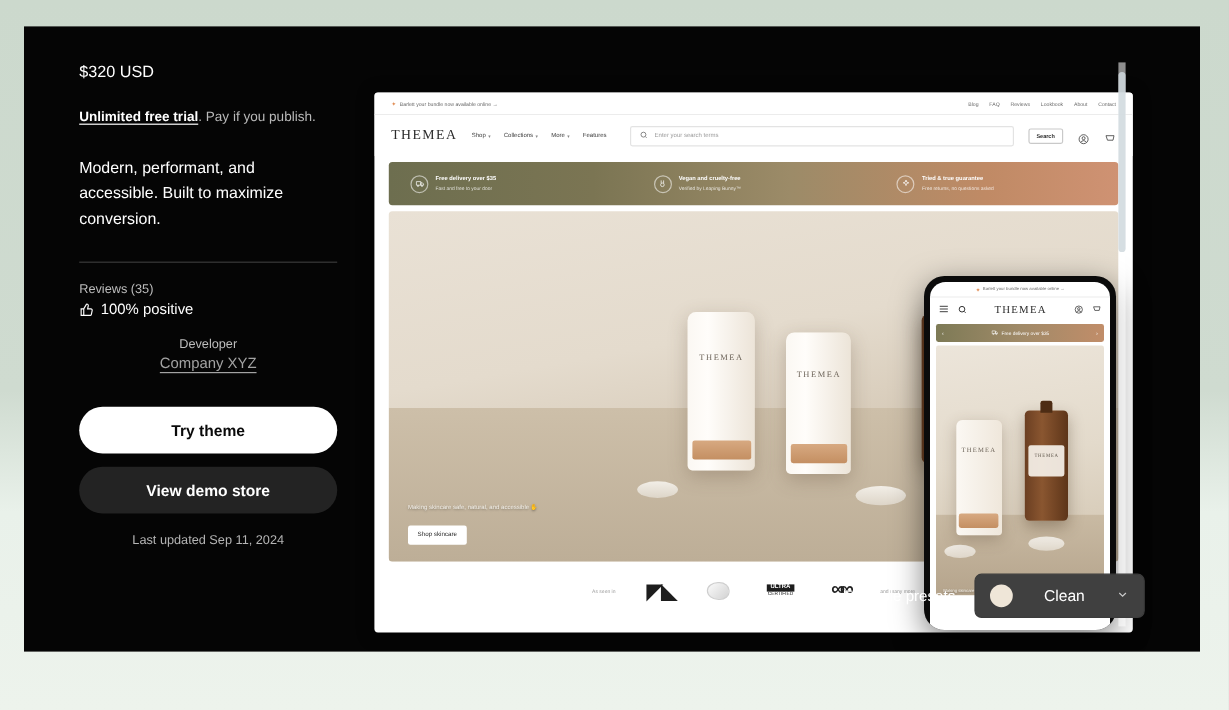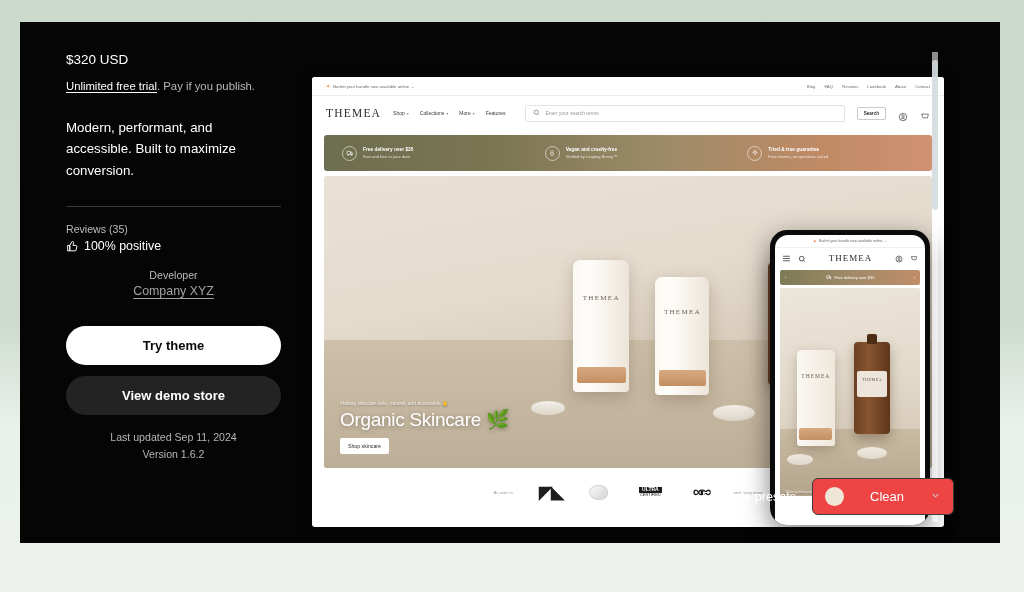--- a/index.html
+++ b/index.html
@@ -28,26 +28,27 @@
     position: absolute;
     left: 46px; top: 30px;
     width: 215px;
     color: #ffffff;
   }
   .title {
     font-size: 31px; font-weight: bold;
     letter-spacing: -0.6px; line-height: 1;
     margin-bottom: 18px;
   }
-  .price { font-size: 13.5px; font-weight: 400; margin-bottom: 12px; color:#fff; }
+  .price { font-size: 13.5px; font-weight: 400; margin-bottom: 24px; color:#fff; }
   .trial-line { font-size: 11.3px; color: #b9b9b9; line-height: 1.4; }
   .trial-line .u {
     color: #ffffff;
     text-decoration: underline;
     text-underline-offset: 2px;
+    font-weight: bold;
   }
   .desc {
     font-size: 13.3px; line-height: 1.62;
     margin-top: 22px; color: #ffffff; font-weight: 500;
   }
   .divider {
     margin-top: 25px; height: 1px;
     background: #3a3a3a; width: 100%;
   }
   .meta-label {
@@ -355,21 +356,21 @@
 
   
   .presets {
     position: absolute;
     right: 46px; bottom: 28px;
     display: flex; align-items: center; gap: 16px;
   }
   .presets-label { color:#ffffff; font-size: 12.6px; font-weight: normal; }
   .preset-select {
     display: flex; align-items: center; gap: 26px;
-    background: #ef4444; border: 1px solid #3c3c3c;
+    background: #404040; border: 1px solid #3c3c3c;
     border-radius: 6px; padding: 8px 12px;
     min-width: 140px; cursor: pointer;
   }
   .swatch {
     width: 19px; height: 19px; border-radius: 50%;
     background: #efe6d8; flex: none;
   }
   .preset-value { color:#ffffff; font-size: 13px; flex: 1; }
   .chev { color:#c9c9c9; font-size: 10px; }
 </style>
@@ -399,21 +400,20 @@
     <div class="dev-block">
       <div class="meta-label">Developer</div>
       <a class="dev-name">Company XYZ</a>
     </div>
 
     <button class="btn btn-primary">Try theme</button>
     <button class="btn btn-secondary">View demo store</button>
 
     <div class="updated">
       <div>Last updated Sep 11, 2024</div>
-      <div>Version 1.6.2</div>
     </div>
   </div>
 
   <div class="preview-wrap">
 
     <div class="desktop">
 
       <div class="announce">
         <div class="announce-left">
           <span class="announce-spark">✦</span>
@@ -529,21 +529,20 @@
         <div class="tube tube2">
           <div class="lbl">THEMEA</div>
           <div class="cap"></div>
         </div>
         <div class="bottle">
           <div class="lbl2">THEMEA</div>
         </div>
 
         <div class="hero-copy">
           <div class="hero-kicker">Making skincare safe, natural, and accessible ✋</div>
-          <div class="hero-title">Organic Skincare 🌿</div>
           <button class="hero-btn">Shop skincare</button>
         </div>
       </div>
 
       <div class="logobar">
         <span class="side">As seen in</span>
         <span class="logo-n">◤◣</span>
         <span class="logo-blob"></span>
         <span class="logo-ultra">
           <b>ULTRA</b>

